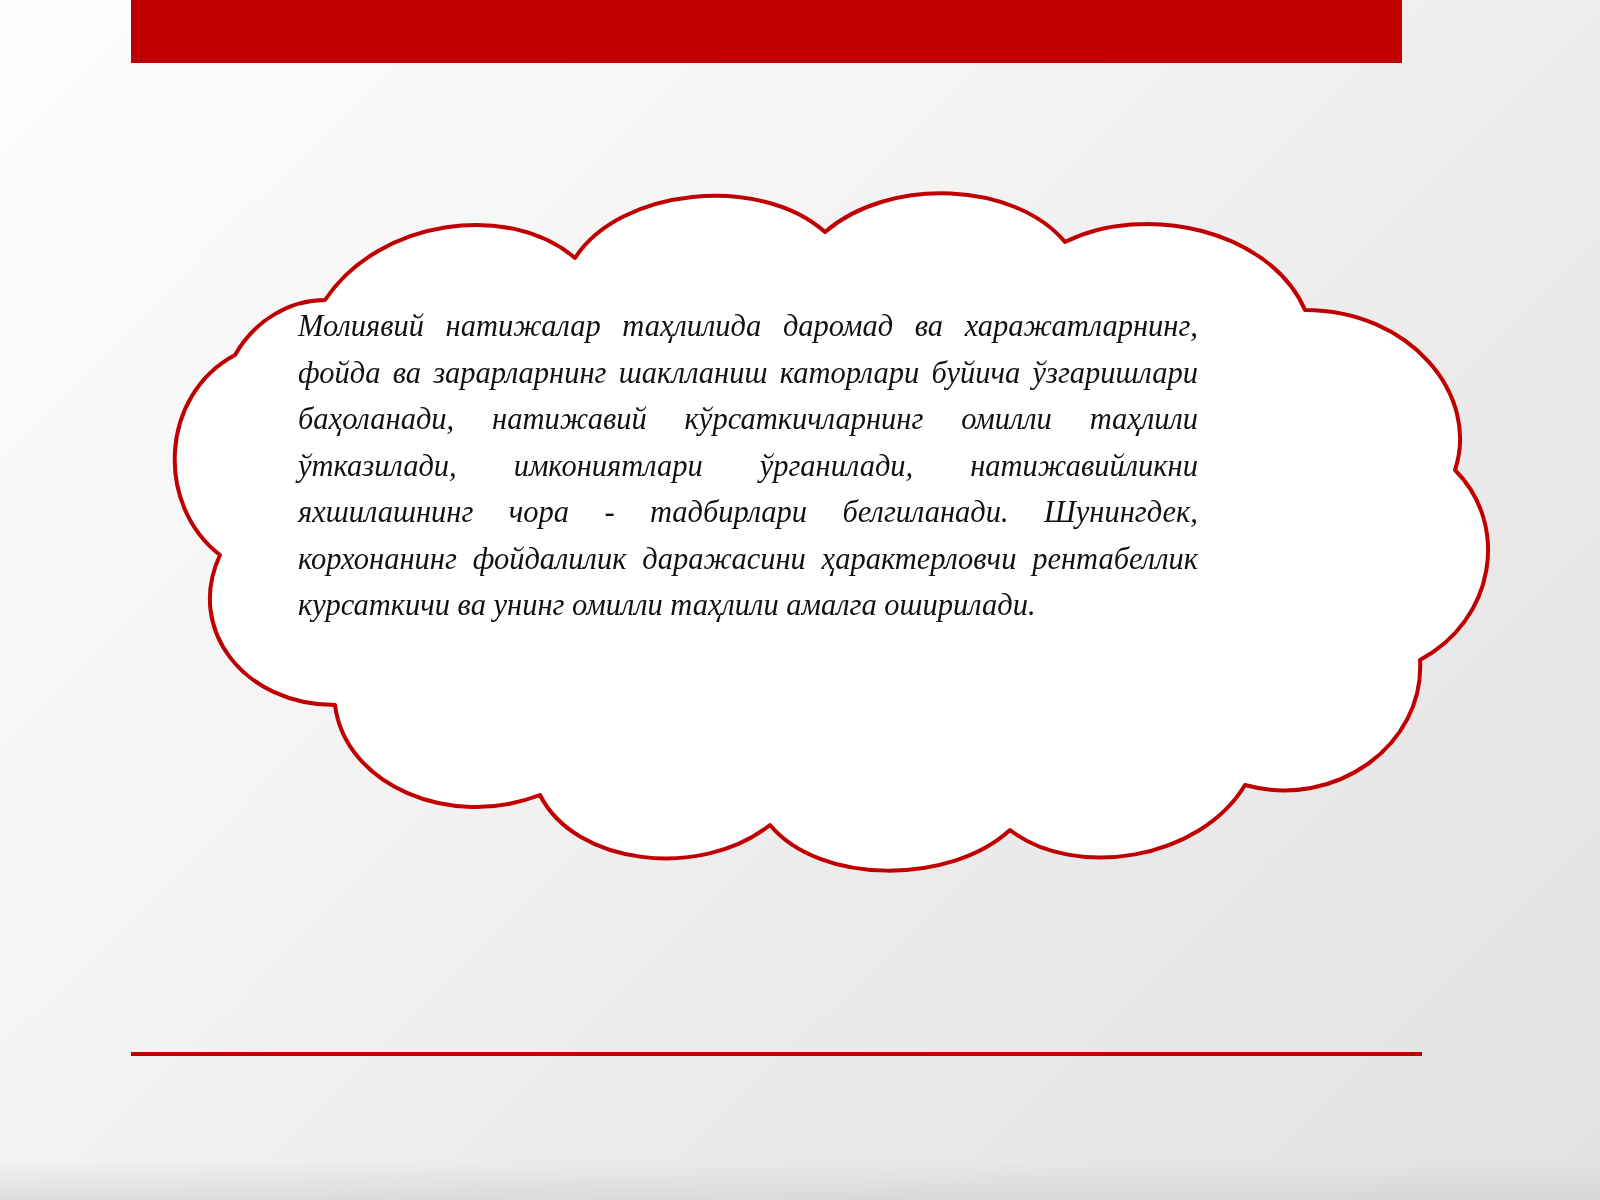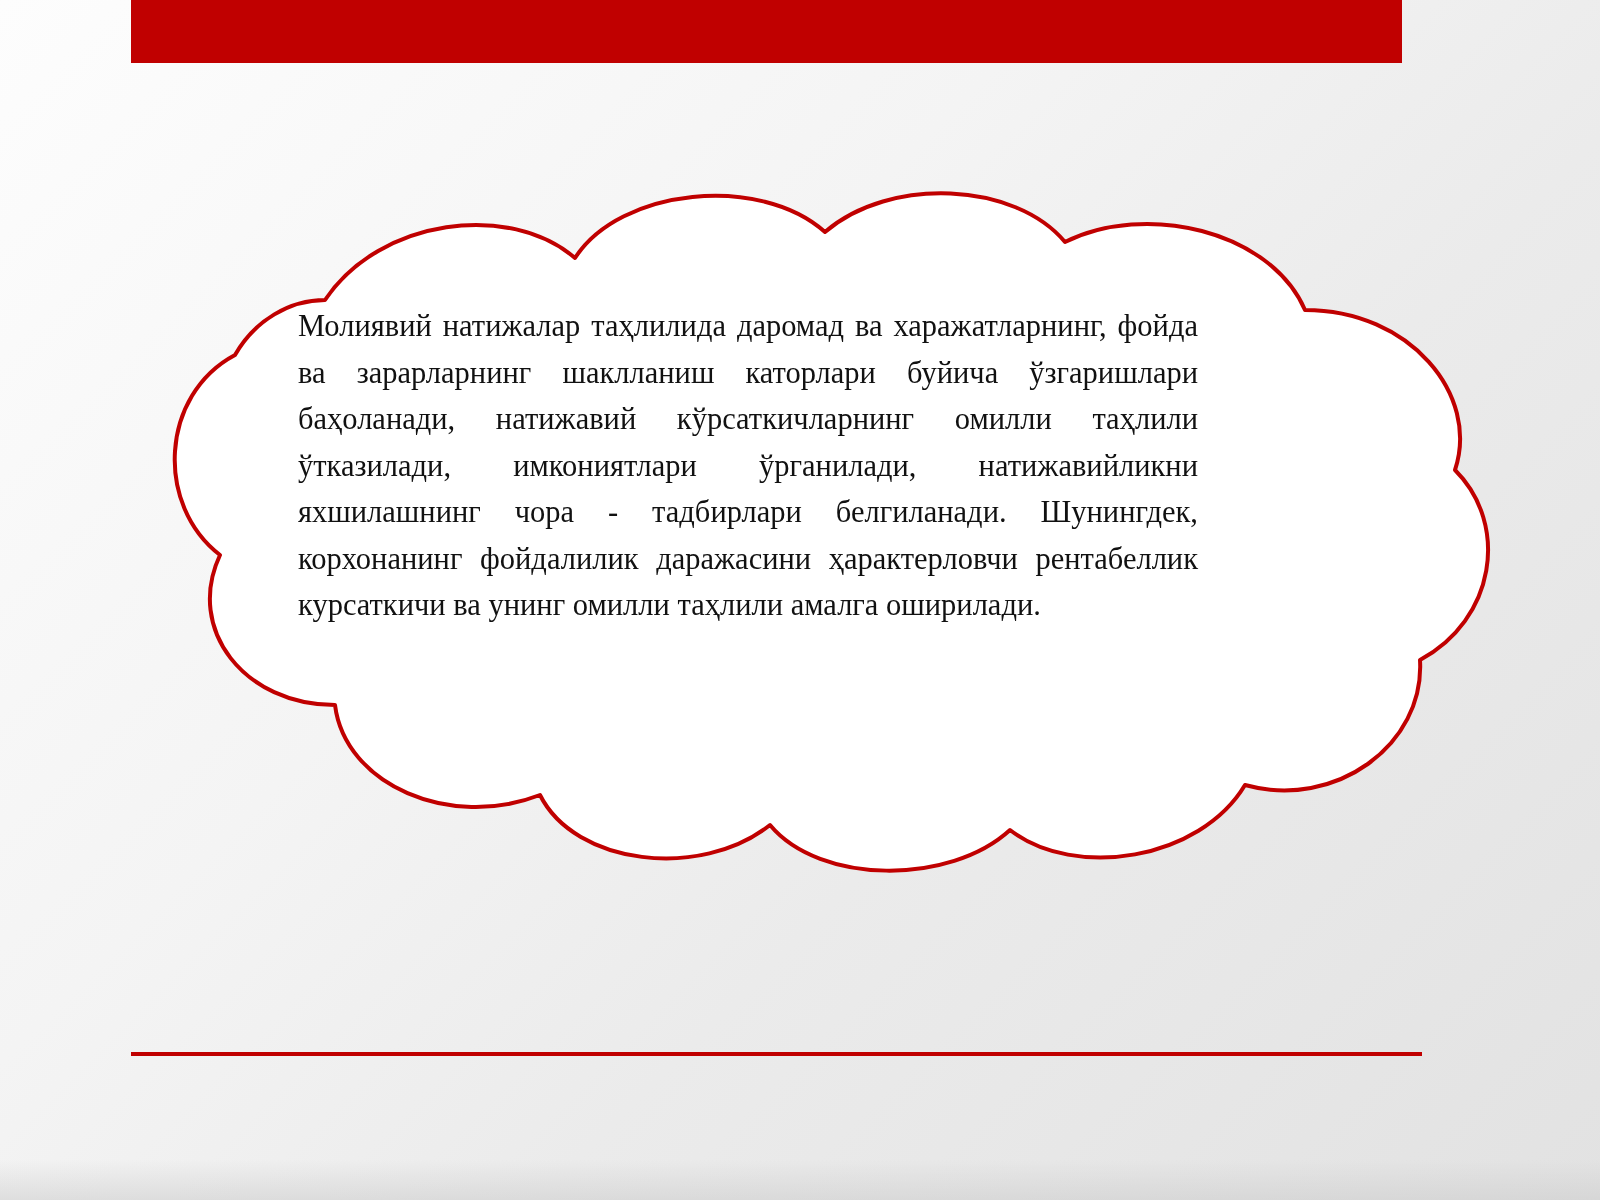--- a/index.html
+++ b/index.html
@@ -52,20 +52,21 @@
     position: absolute;
     left: 298px;
     top: 303px;
     width: 900px;
     font-size: 30.5px;
     line-height: 46.5px;
     color: #111111;
     text-align: justify;
     text-justify: inter-word;
     font-family: "Liberation Serif", serif;
+    font-style: italic;
   }
   .cloud-text p {
     margin: 0;
   }
   .bottom-fade {
     position: absolute;
     left: 0;
     top: 1160px;
     width: 1600px;
     height: 40px;

